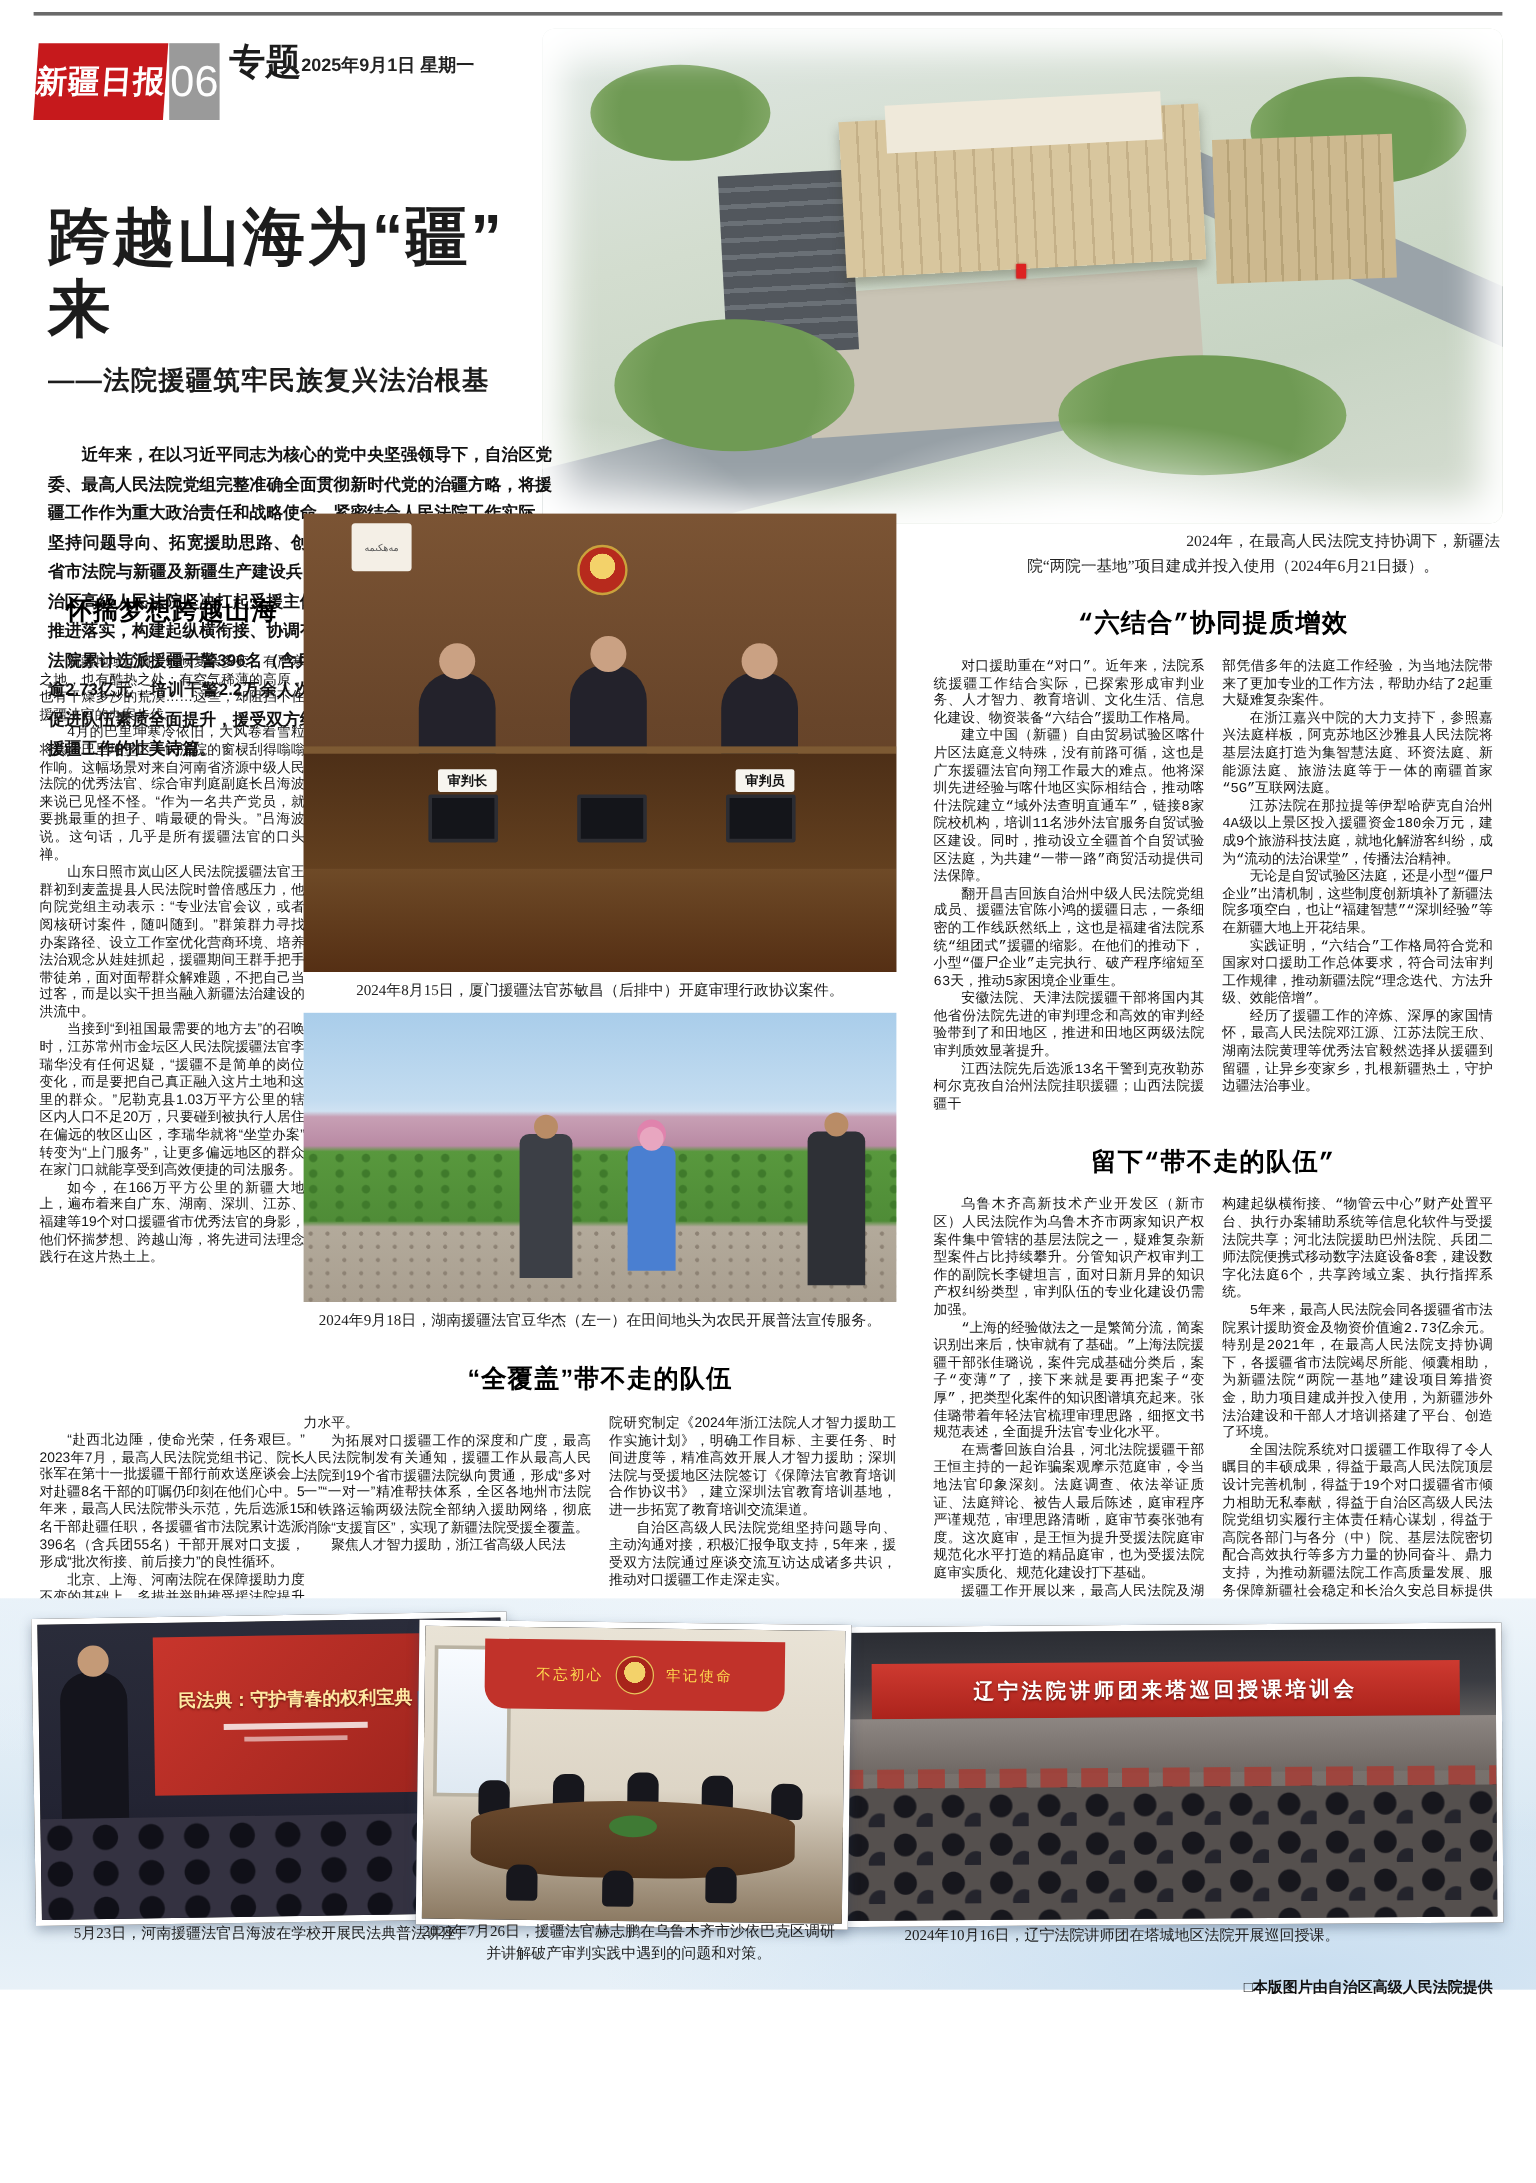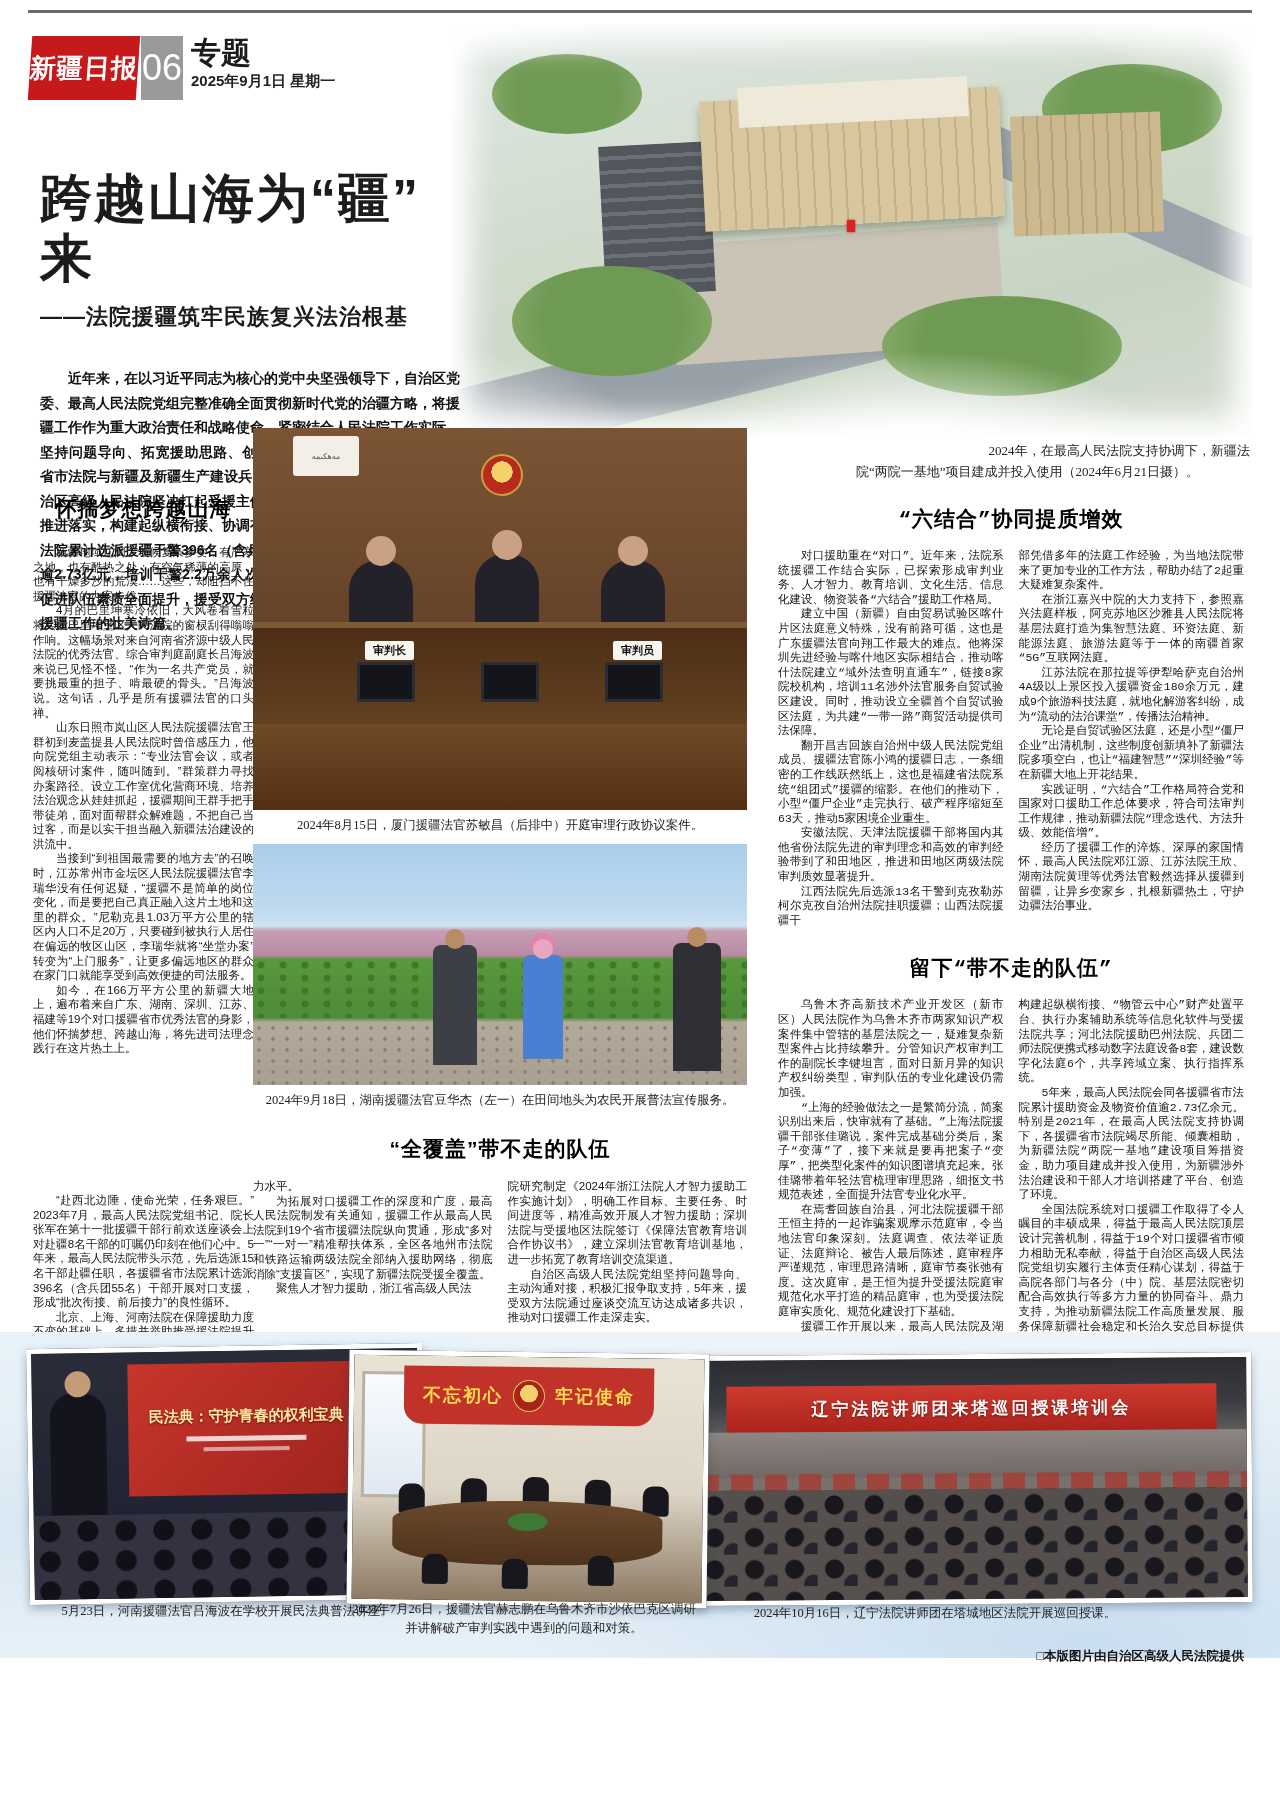--- a/index.html
+++ b/index.html
@@ -5,21 +5,21 @@
   html,body{margin:0;padding:0;background:#e9e9e9;}
   .page{position:relative;width:1280px;height:1819px;background:#fff;margin:0 auto;overflow:hidden;
         font-family:"Liberation Sans",sans-serif;color:#1c1c1c;}
   .topline{position:absolute;top:10px;left:28px;right:28px;height:3px;background:#6a6a6a;}
   
   .masthead{position:absolute;top:36px;left:30px;height:64px;display:flex;align-items:flex-start;}
   .brandbox{width:108px;height:64px;background:#c6191c;color:#fff;display:flex;align-items:center;justify-content:center;
             font-family:"Liberation Serif",serif;font-weight:bold;font-size:26px;letter-spacing:1px;transform:skewX(-4deg);}
   .pagebox{width:42px;height:64px;background:#9a9a9a;color:#fefefe;display:flex;align-items:center;justify-content:center;
            font-size:36px;font-weight:400;margin-left:3px;}
-  .mh-right{margin-left:8px;display:flex;flex-direction:column;}
+  .mh-right{margin-left:8px;display:flex;flex-direction:row;align-items:center;}
   .mh-section{font-size:30px;font-weight:bold;line-height:34px;}
   .mh-date{font-size:15px;font-weight:bold;color:#222;margin-top:2px;}
   
   .headline{position:absolute;left:40px;top:168px;width:420px;}
   .hl-title{font-size:52px;font-weight:900;letter-spacing:2px;line-height:60px;}
   .hl-sub{font-size:22px;font-weight:bold;margin-top:14px;letter-spacing:1px;}
   .hl-intro{margin-top:34px;font-size:14px;line-height:24.5px;font-weight:bold;text-align:justify;text-indent:2em;color:#111;}
   
   .ph-aerial{position:absolute;left:452px;top:24px;width:800px;height:412px;overflow:hidden;border-radius:10px;
              background:linear-gradient(165deg,#dfe7e4 0%,#d3ddcf 35%,#c7d4c3 70%,#d6ddd2 100%);}
@@ -56,21 +56,21 @@
   
   .col-left{position:absolute;left:33px;top:495px;width:221px;}
   .col-left .sec-h{margin-bottom:22px;}
   .col-left-bottom{position:absolute;left:33px;top:1193px;width:221px;}
   
   .midband{position:absolute;left:253px;top:428px;width:494px;}
   .ph-frame{position:relative;width:100%;overflow:hidden;}
   .ph-court{height:382px;background:linear-gradient(180deg,#7b5434 0%,#68452a 45%,#5a3a22 100%);}
   .ph-court .emblem{position:absolute;left:50%;top:26px;width:38px;height:38px;margin-left:-19px;border-radius:50%;
       background:radial-gradient(circle at 50% 42%,#f3d26a 0 36%,#b72a1d 37% 100%);border:2px solid #caa23c;}
-  .ph-court .panel{position:absolute;left:40px;top:8px;width:66px;height:40px;background:#f4efe6;border-radius:3px;
+  .ph-court .panel{position:absolute;left:40px;top:8px;width:50px;height:40px;background:#f4efe6;border-radius:3px;
       font-size:8px;color:#555;display:flex;align-items:center;justify-content:center;}
   .ph-court .bench{position:absolute;left:0;right:0;bottom:86px;height:96px;background:linear-gradient(180deg,#4d2f17,#63401f);}
   .ph-court .bench::before{content:"";position:absolute;top:-6px;left:0;right:0;height:6px;background:#7d5a33;}
   .ph-court .deskfront{position:absolute;left:0;right:0;bottom:0;height:86px;background:linear-gradient(180deg,#6e4a27,#552f14);}
   .judge{position:absolute;width:64px;height:74px;border-radius:30px 30px 0 0;background:#23222b;}
   .judge::before{content:"";position:absolute;left:50%;top:-24px;width:30px;height:30px;margin-left:-15px;border-radius:50%;background:#caa183;}
   .j1{left:96px;bottom:176px;}.j2{left:222px;bottom:182px;}.j3{left:348px;bottom:176px;}
   .plate{position:absolute;bottom:150px;background:#f7f5ef;color:#111;font-weight:bold;font-size:11px;
          padding:2px 8px;border-radius:2px;}
   .pl1{left:112px;}.pl2{left:360px;}
@@ -117,21 +117,21 @@
   .bp1 .heads{position:absolute;left:0;right:0;bottom:0;height:84px;background:#343241;
       background-image:radial-gradient(circle at 16px 16px,#101018 0 10px,transparent 11px);background-size:38px 30px;}
   .bp1 .students{position:absolute;right:0;top:60px;width:70px;bottom:0;background:#3b5c90;
       background-image:radial-gradient(circle at 14px 14px,#1d2433 0 8px,transparent 9px);background-size:30px 34px;}
   
   .bp2 .room{position:absolute;inset:0;background:linear-gradient(180deg,#e9e3d6 0%,#ddd5c6 55%,#8c7a63 100%);}
   .bp2 .window{position:absolute;left:8px;top:16px;width:58px;height:120px;background:linear-gradient(180deg,#f8fbff,#dfe9f2);border:3px solid #b9b2a2;}
   .bp2 .banner{position:absolute;left:50%;top:10px;transform:translateX(-50%);width:250px;height:58px;background:#c1322a;
                border-radius:0 0 18px 18px;display:flex;align-items:center;justify-content:center;gap:10px;}
   .bp2 .banner .emb{width:30px;height:30px;border-radius:50%;background:radial-gradient(circle at 50% 42%,#f3d26a 0 38%,#a8241b 39% 100%);border:1px solid #e7c35a;}
-  .bp2 .banner .bt{color:#ffd94e;font-weight:bold;font-size:18px;letter-spacing:2px;}
+  .bp2 .banner .bt{color:#ffd94e;font-weight:normal;font-size:12px;letter-spacing:2px;}
   .bp2 .table{position:absolute;left:40px;right:40px;bottom:36px;height:64px;background:linear-gradient(180deg,#6b4a2e,#4e321b);border-radius:50% 50% 40% 40%/30%;}
   .bp2 .chair{position:absolute;width:26px;height:30px;border-radius:10px 10px 4px 4px;background:#17171d;}
   .c1{left:46px;bottom:86px;}.c2{left:108px;bottom:92px;}.c3{left:170px;bottom:94px;}.c4{left:232px;bottom:92px;}.c5{left:290px;bottom:86px;}
   .c6{left:70px;bottom:16px;}.c7{left:150px;bottom:12px;}.c8{left:236px;bottom:16px;}
   .bp2 .plant{position:absolute;left:50%;bottom:70px;width:40px;height:18px;margin-left:-20px;border-radius:50%;background:#3f7a34;}
   
   .bp3 .room{position:absolute;inset:0;background:linear-gradient(180deg,#2b2d33 0%,#3a3c42 18%,#7b746f 40%,#6a6360 100%);}
   .bp3 .banner{position:absolute;left:30px;right:30px;top:26px;height:46px;background:linear-gradient(180deg,#ce3a30,#ab231c);
                display:flex;align-items:center;justify-content:center;}
   .bp3 .banner .bt{color:#fff;font-weight:bold;font-size:17px;letter-spacing:3px;text-shadow:0 1px 2px #70140f;}

